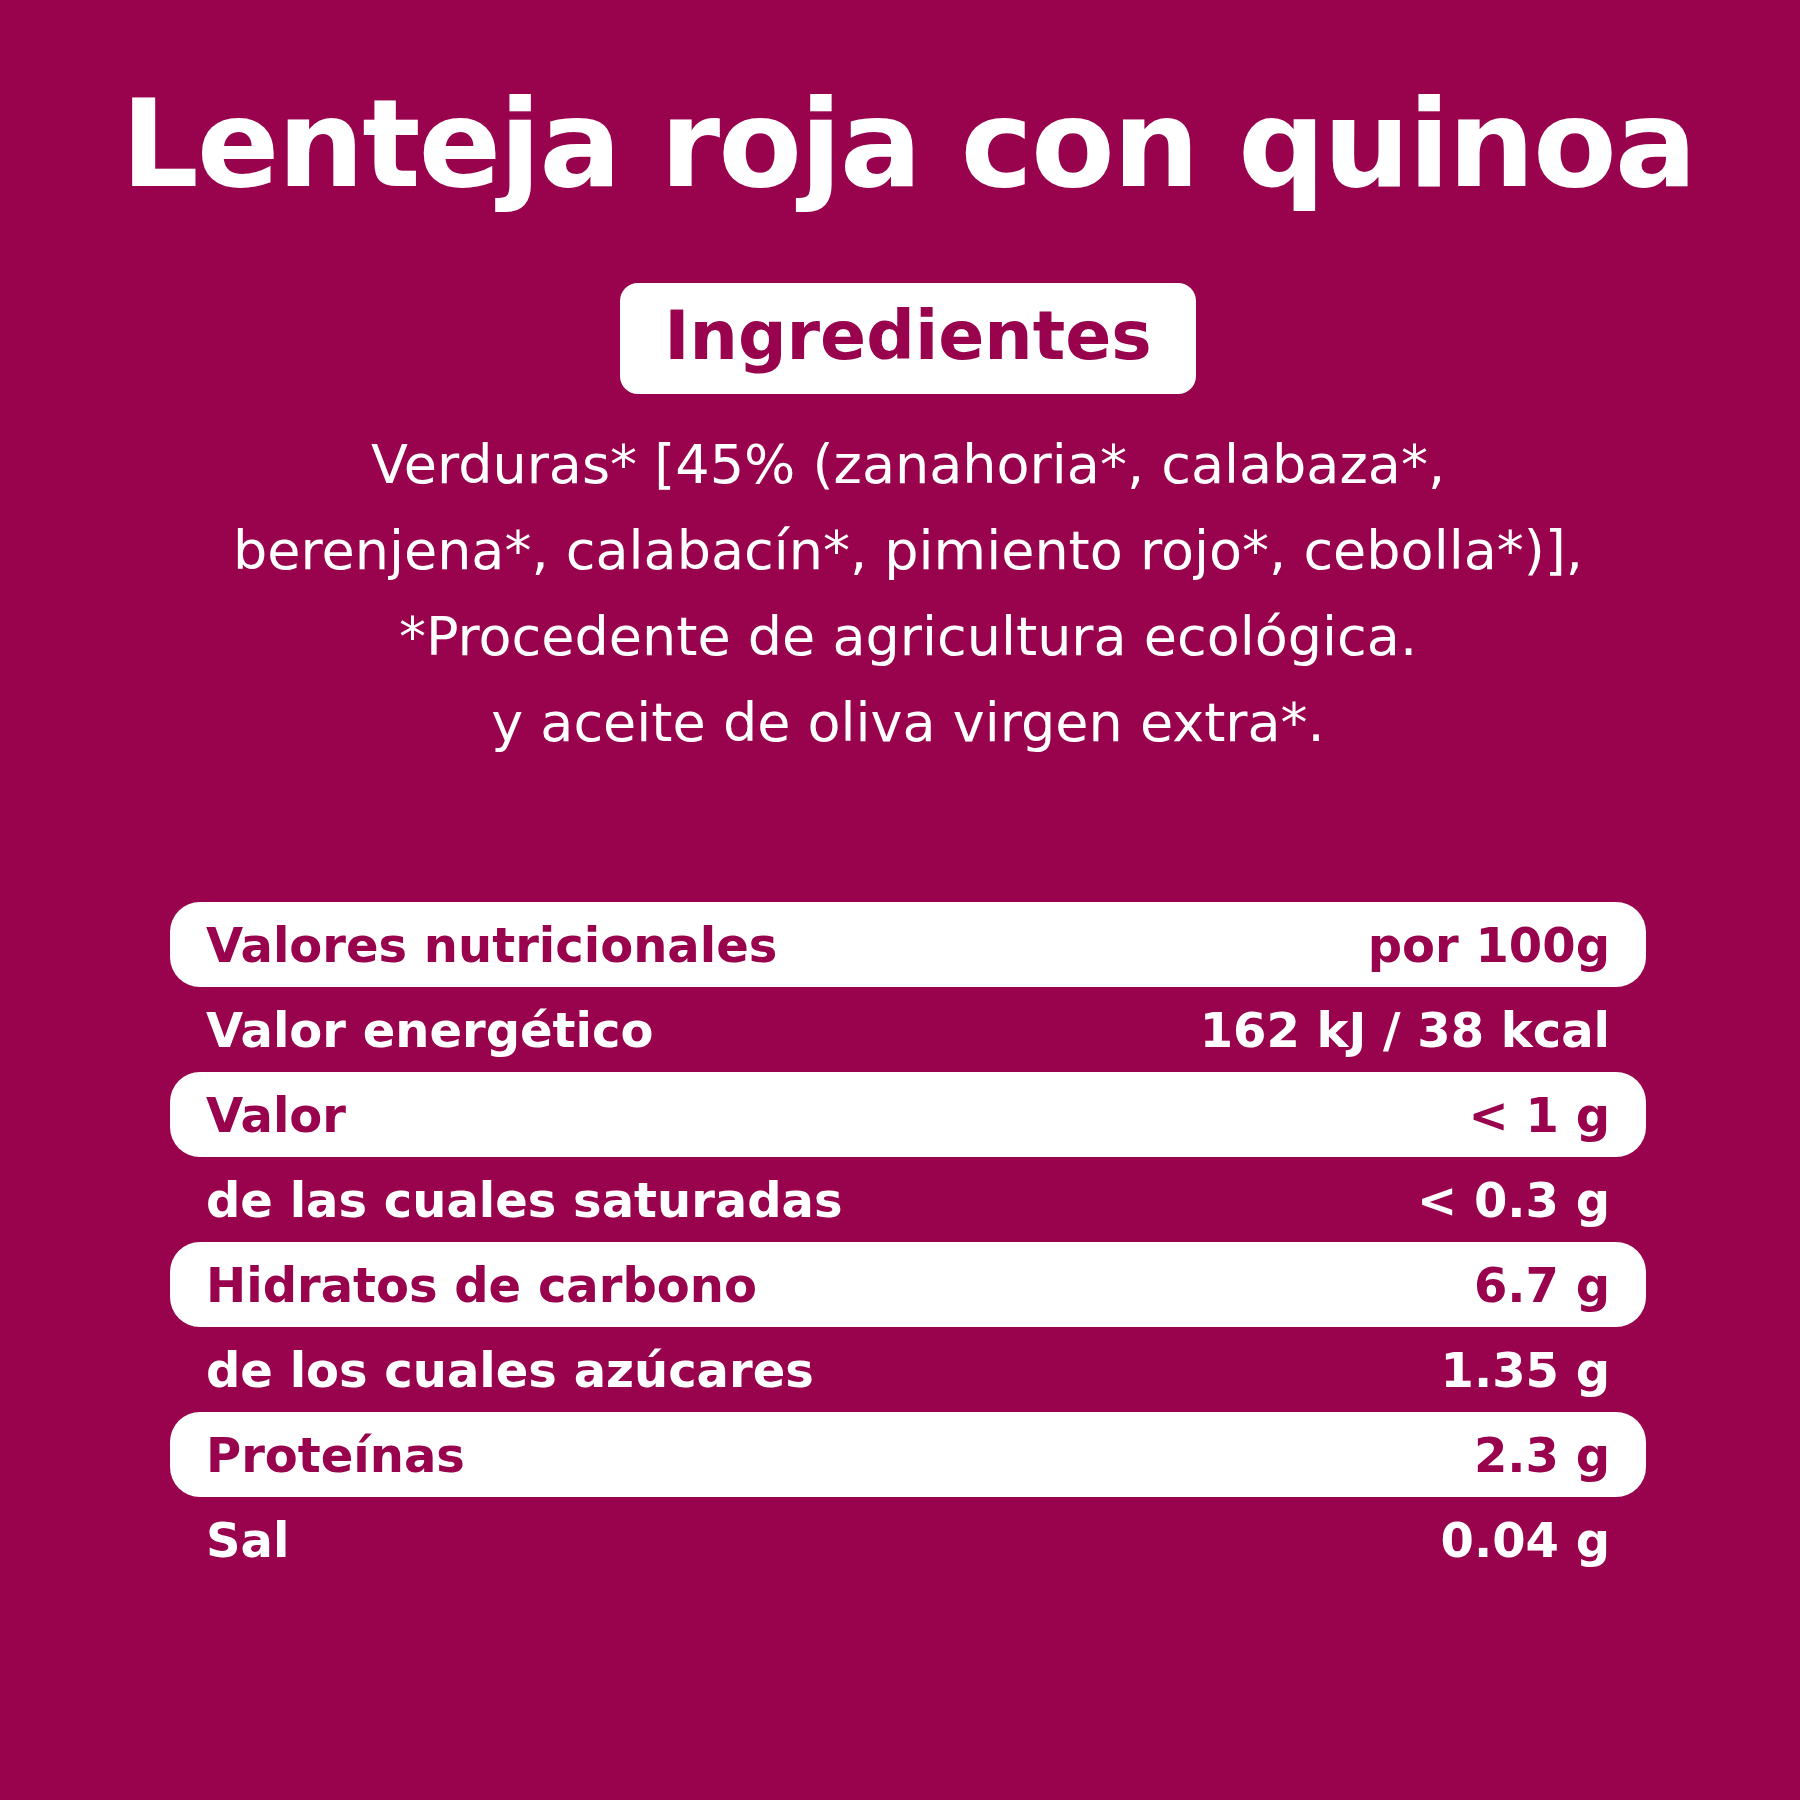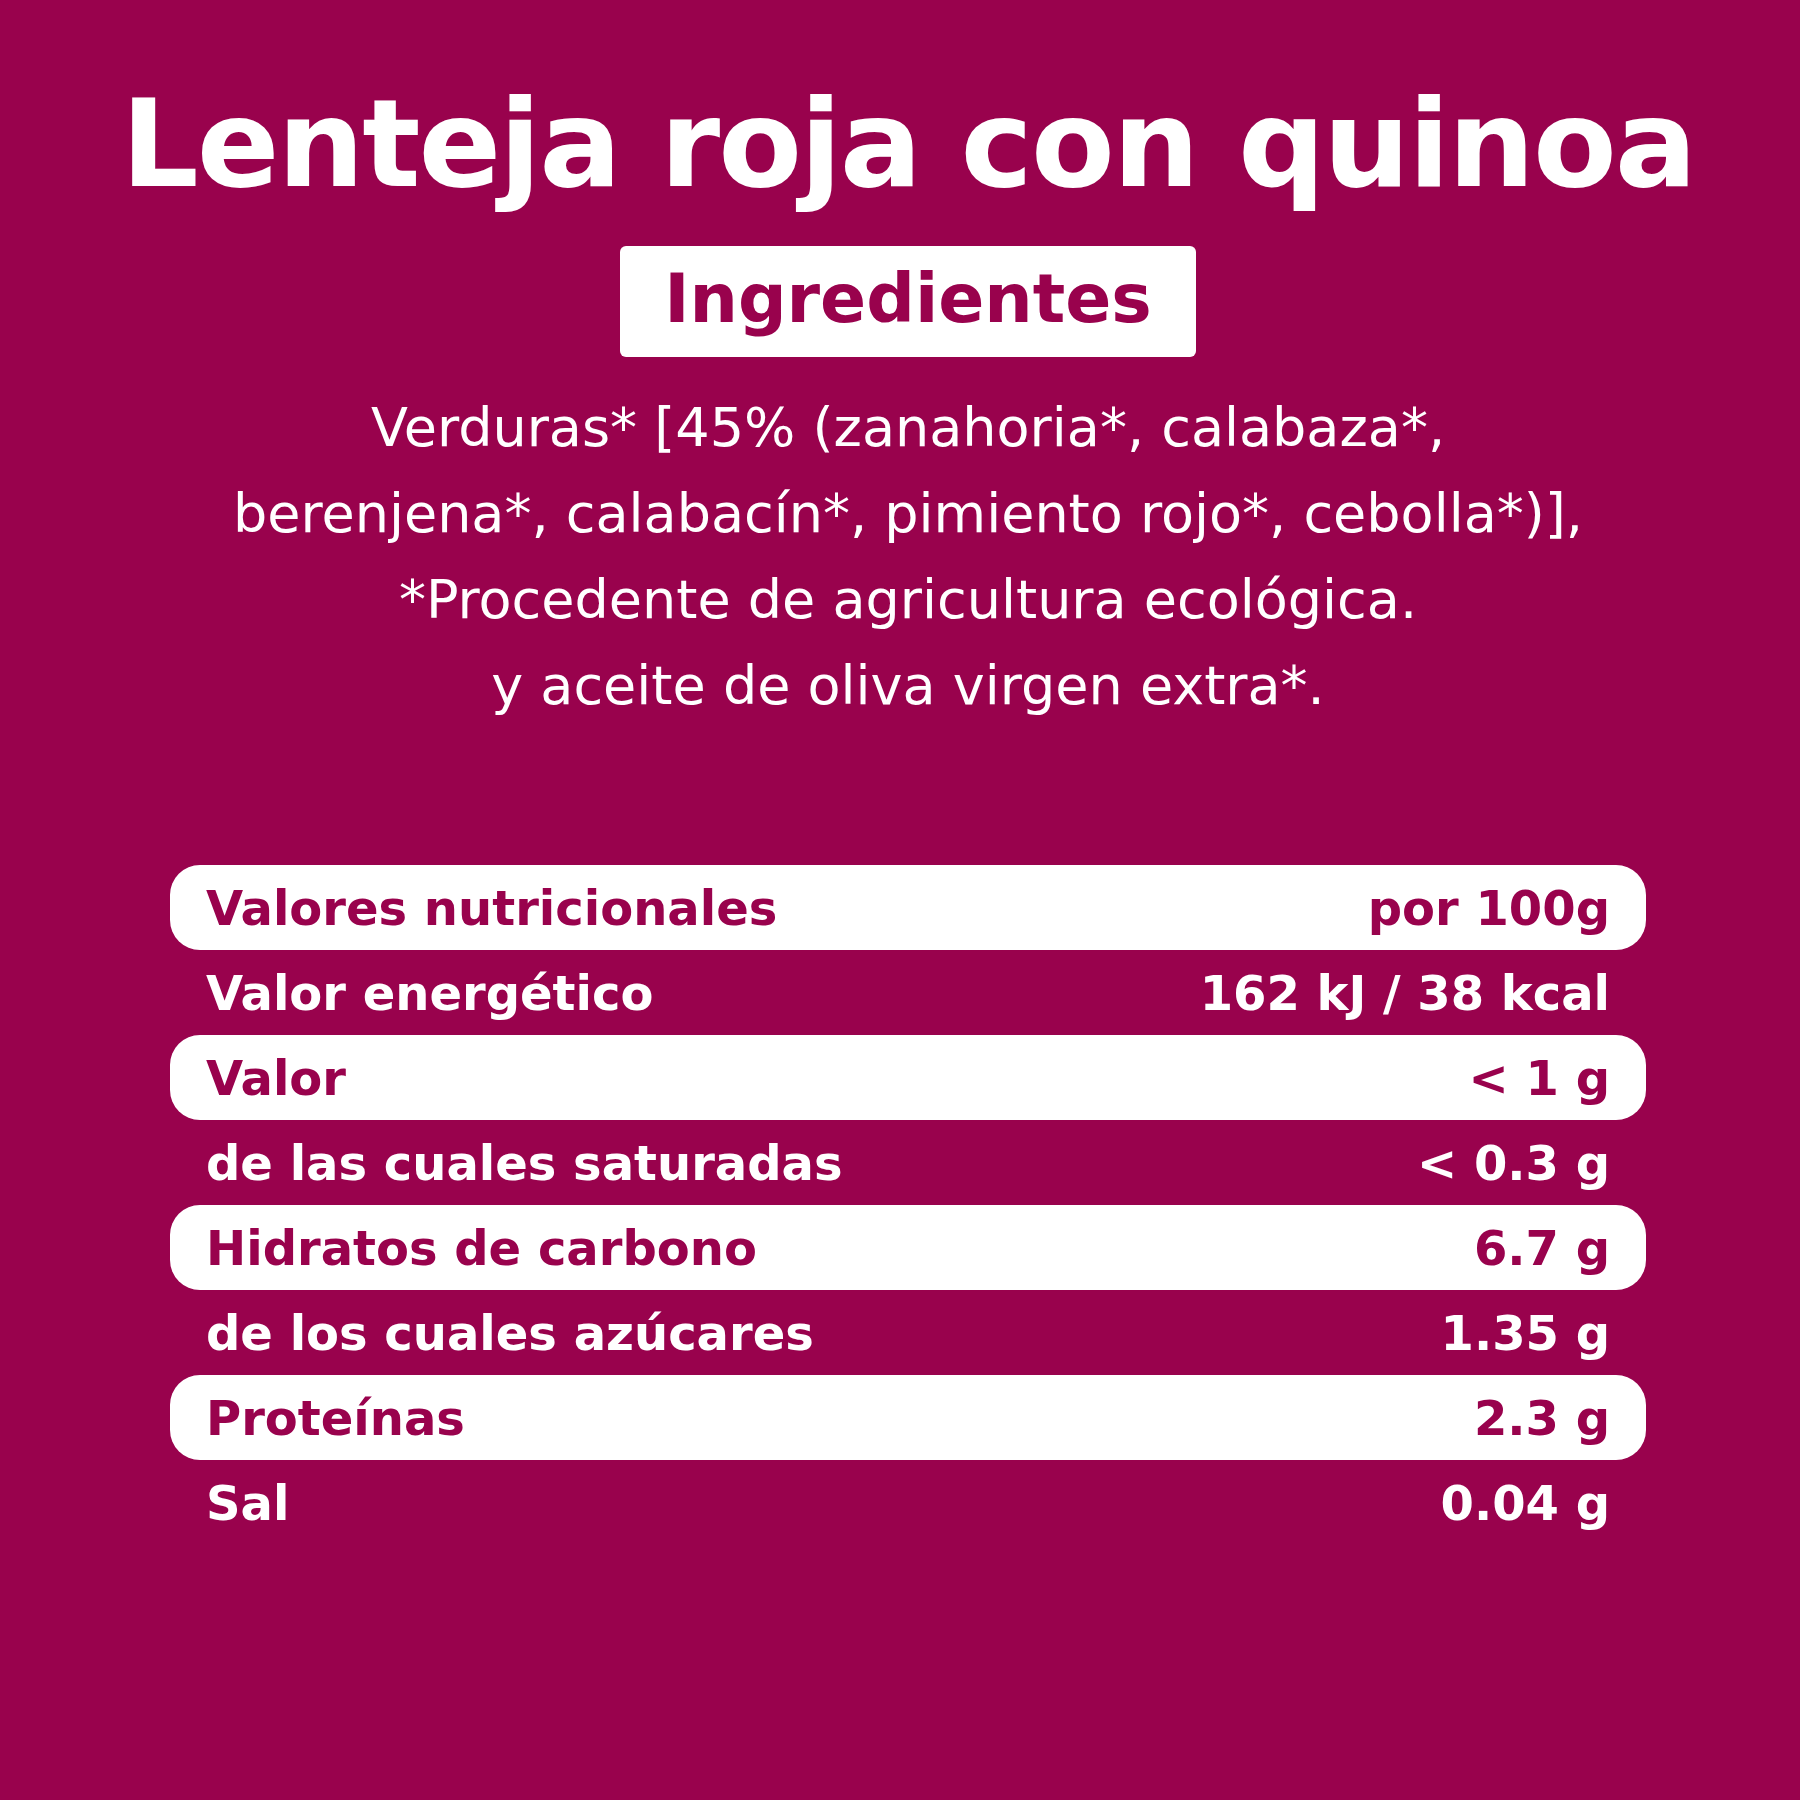--- a/index.html
+++ b/index.html
@@ -24,27 +24,27 @@
   .title {
     margin-top: 58px;
     font-size: 122px;
     font-weight: bold;
     letter-spacing: -2px;
     text-align: center;
     color: var(--light);
     line-height: 1.15;
   }
   .badge {
-    margin-top: 28px;
+    margin-top: 65px;
     background: var(--light);
     color: var(--bg);
     font-size: 68px;
     font-weight: bold;
     padding: 16px 44px 20px 44px;
-    border-radius: 6px;
+    border-radius: 18px;
     line-height: 1.1;
   }
   .ingredients {
     margin-top: 24px;
     font-size: 54px;
     line-height: 78px;
     text-align: center;
     color: var(--light);
     font-weight: 400;
   }

